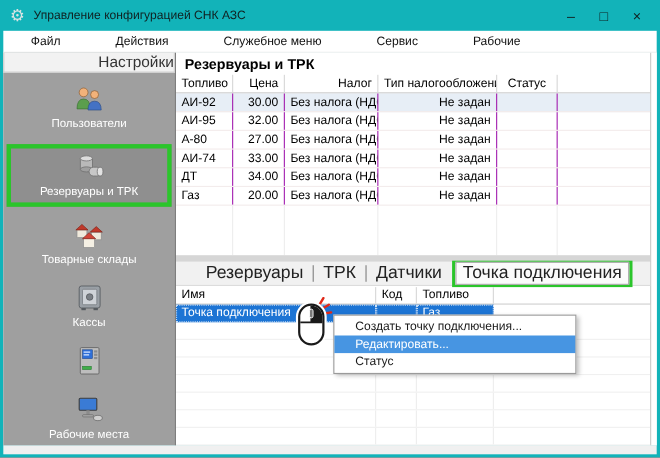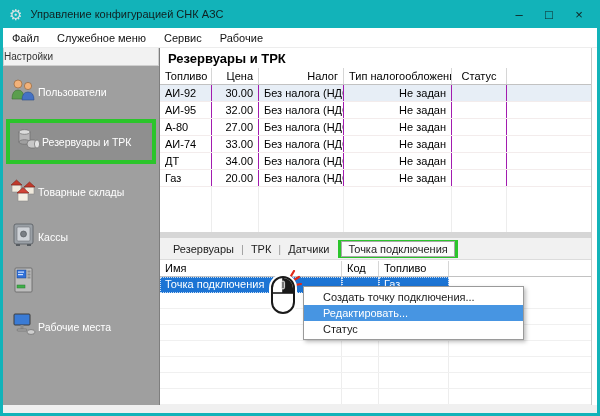--- a/index.html
+++ b/index.html
@@ -15,31 +15,31 @@
 
   
   .titlebar{position:absolute;left:0;top:0;width:600px;height:28px;display:flex;align-items:center;color:#102020;}
   .gear{margin-left:9px;font-size:15px;color:#d9e4e4;line-height:1;}
   .win-title{margin-left:8px;font-size:11px;}
   .winbtns{margin-left:auto;display:flex;margin-right:6px;}
   .winbtn{width:30px;text-align:center;font-size:13px;color:#102020;cursor:default;}
 
   
   .menubar{position:absolute;left:3px;top:28px;width:594px;height:20px;background:#ffffff;display:flex;align-items:center;font-size:11px;color:#111;border-bottom:1px solid #ededed;}
-  .menu-item{padding:2px 9px;}
+  .menu-item{padding:2px 25px;}
 
   
   .content{position:absolute;left:3px;top:48px;width:594px;height:357px;background:#fff;display:flex;}
   .bottom-strip{position:absolute;left:3px;top:405px;width:594px;height:8px;background:#f0f0f0;}
 
   
   .sidebar{width:157px;background:var(--sidegray);border-right:1px solid #7e7e7e;display:flex;flex-direction:column;}
-  .sidebar-header{height:18px;background:#f2f2f2;border:1px solid #cfcfcf;border-top:none;text-align:left;font-size:10px;line-height:17px;color:#333;}
+  .sidebar-header{height:18px;background:#f2f2f2;border:1px solid #cfcfcf;border-top:none;text-align:right;font-size:14px;line-height:17px;color:#333;}
   .sidebar-items{flex:1;padding-top:6px;display:flex;flex-direction:column;}
-  .side-item{display:flex;flex-direction:row;align-items:center;color:#fff;font-size:10.5px;text-align:center;padding:5px 2px;margin:0 3px 6px 3px;line-height:12px;}
+  .side-item{display:flex;flex-direction:column;align-items:center;color:#fff;font-size:10.5px;text-align:center;padding:5px 2px;margin:0 3px 6px 3px;line-height:12px;}
   .side-item .icon{width:30px;height:26px;margin-bottom:3px;}
   .side-item.selected{background:#8f8f8f;border:4px solid var(--green);padding:4px 2px;margin:2px 3px 8px 3px;}
 
   
   .main{flex:1;position:relative;background:#fff;}
   .main-vline{position:absolute;left:431px;top:0;bottom:0;width:1px;background:#c9c9c9;}
   .main-title{height:20px;font-weight:bold;font-size:13px;color:#000;padding:3px 0 0 8px;}
 
   
   .grid-top{position:absolute;left:0;top:20px;width:431px;font-size:11px;color:#000;}
@@ -58,21 +58,21 @@
   .c-fill{flex:1;border-right:none !important;}
   .g-head .c-price,.g-head .c-tax{text-align:right;}
   .g-head .c-taxtype,.g-head .c-status{text-align:center;}
   .g-filler{display:flex;height:45px;}
   .g-filler .cell{border-right:1px solid #ededed;height:100%;}
 
   
   .splitter{position:absolute;left:0;top:184px;width:431px;height:6px;background:#d6d6d6;}
 
   
-  .tabsbar{position:absolute;left:0;top:190px;width:431px;height:22px;background:#f1f1f1;display:flex;align-items:center;font-size:11px;color:#222;padding-left:6px;border-bottom:1px solid #dcdcdc;}
+  .tabsbar{position:absolute;left:0;top:190px;width:431px;height:22px;background:#f1f1f1;display:flex;align-items:center;font-size:16px;color:#222;padding-left:20px;border-bottom:1px solid #dcdcdc;}
   .tab{padding:1px 7px;}
   .tab-sep{color:#9a9a9a;}
   .tab-active-wrap{border:3px solid var(--green);margin-left:2px;}
   .tab-active{background:#fbfbfb;border:1px solid #a8a8a8;padding:1px 6px;}
 
   
   .grid-bottom{position:absolute;left:0;top:213px;width:431px;font-size:11px;color:#000;}
   .b-row{display:flex;height:16px;line-height:15px;}
   .b-head{border-bottom:1px solid #c2c2c2;}
   .b-head .cell{border-right:1px solid #d6d6d6;padding:0 5px;}
@@ -106,20 +106,21 @@
     <span class="win-title">Управление конфигурацией СНК АЗС</span>
     <span class="winbtns">
       <span class="winbtn">–</span>
       <span class="winbtn">□</span>
       <span class="winbtn">×</span>
     </span>
   </div>
 
   <div class="menubar">
     <span class="menu-item">Файл</span>
+    <span class="menu-item">Действия</span>
     <span class="menu-item">Служебное меню</span>
     <span class="menu-item">Сервис</span>
     <span class="menu-item">Рабочие</span>
   </div>
 
   <div class="content">
 
     <div class="sidebar">
       <div class="sidebar-header">Настройки</div>
       <div class="sidebar-items">

